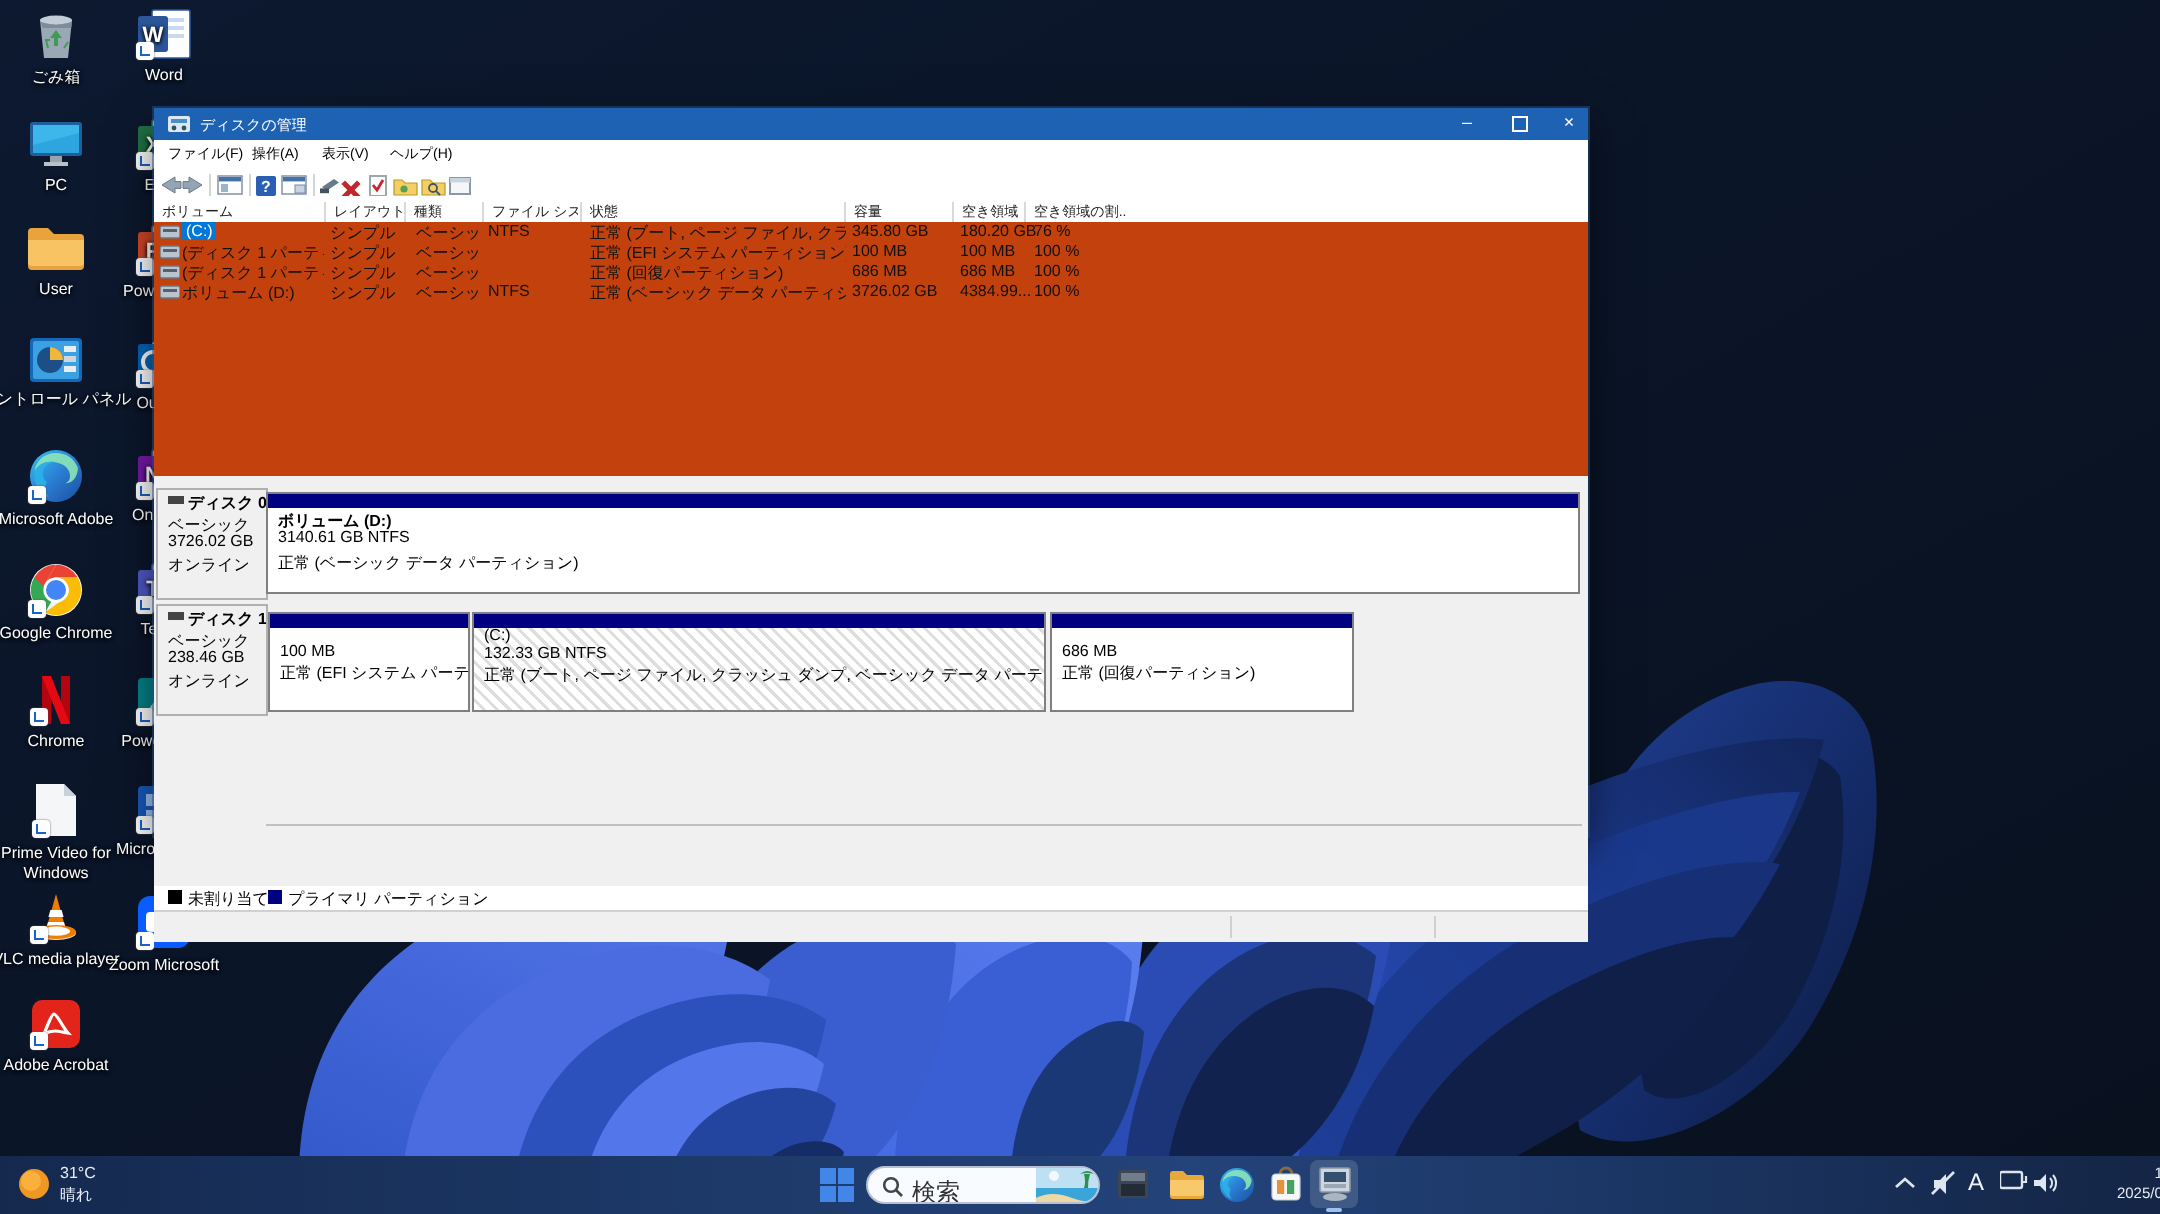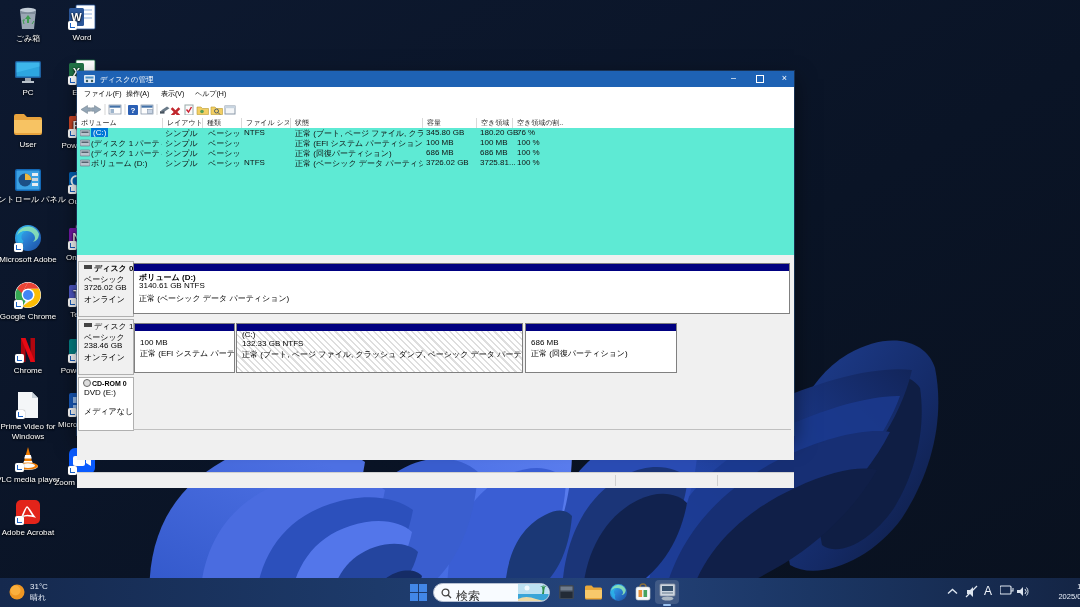--- a/index.html
+++ b/index.html
@@ -5,21 +5,21 @@
  font-family:"Liberation Sans",sans-serif;background:#0b1424}
 .abs{position:absolute}
 
 .dicon{position:absolute;width:84px;text-align:center;color:#fff;font-size:8px;line-height:10px;
  text-shadow:0 1px 2px rgba(0,0,0,.9), 0 0 2px rgba(0,0,0,.8)}
 .dicon .ic{display:block;margin:0 auto 3px auto;position:relative}
 .sc{position:absolute;width:9px;height:9px;background:#fff;border-radius:2px;box-shadow:0 0 1px #555}
 .sc:after{content:"";position:absolute;left:2px;top:2px;width:4px;height:4px;
  border-left:1.5px solid #1b62c5;border-bottom:1.5px solid #1b62c5}
 
-.win{position:absolute;left:77px;top:71px;width:717px;height:364px;background:#5eead4;
+.win{position:absolute;left:77px;top:54px;width:717px;height:364px;background:#c2410c;
  box-shadow:0 8px 20px rgba(0,0,0,.55);outline:1px solid rgba(40,80,130,.5);font-size:9px;color:#000}
 .tbar{position:absolute;left:0;top:0;right:0;height:16px;background:#1e62b4;color:#fff}
 .tbar .tt{position:absolute;left:23px;top:4px;font-size:7.5px}
 .wbtn{position:absolute;top:0;width:25px;height:16px;color:#fff;text-align:center;
  font-size:9px;line-height:15px}
 .menu{position:absolute;left:0;top:16px;right:0;height:14px;background:#fff;font-size:7px;
  border-bottom:1px solid #f0f0f0}
 .menu span{position:absolute;top:2px}
 .tools{position:absolute;left:0;top:30px;right:0;height:16px;background:#fff;
  border-bottom:1px solid #d9d9d9}
@@ -367,41 +367,41 @@
   <svg class="abs" style="left:3px;top:1px" width="10" height="8">
         <rect x="0" y="1" width="10" height="6" rx="1" fill="#b9c4ce" stroke="#6a7684" stroke-width=".7"></rect>
         <rect x="1.5" y="2.5" width="7" height="1.5" fill="#55616e"></rect>
       </svg>
   <div class="cn jp">ボリューム (D:)</div>
   <div class="cl jp">シンプル</div>
       <div class="ct jp">ベーシック</div>
   <div class="cf">NTFS</div>
   <div class="cs jp">正常 (ベーシック データ パーティション)</div>
   <div class="cc">3726.02 GB</div>
-      <div class="cfr">3725.81...</div>
+      <div class="cfr">4384.99...</div>
       <div class="cp">100 %</div>
  </div>
  <div class="splitter"></div>
  <div class="gpane">
 
   <div class="dlabel" style="top:2px;height:54px">
    <div style="position:absolute;left:5px;top:1px;font-weight:bold" class="jp"><span class="dsk"></span>ディスク 0</div>
    <div style="position:absolute;left:5px;top:12px" class="jp">ベーシック</div>
    <div style="position:absolute;left:5px;top:21px">3726.02 GB</div>
    <div style="position:absolute;left:5px;top:32px" class="jp">オンライン</div>
   </div>
   <div class="pbox" style="left:56px;top:4px;width:655px;height:49px">
    <div class="pbar"></div>
    <div class="ptxt jp" style="top:8px;font-weight:bold">ボリューム (D:)</div>
    <div class="ptxt" style="top:17px">3140.61 GB NTFS</div>
    <div class="ptxt jp" style="top:29px">正常 (ベーシック データ パーティション)</div>
   </div>
 
   <div class="dlabel" style="top:60px;height:54px">
-   <div style="position:absolute;left:5px;top:1px;font-weight:normal" class="jp"><span class="dsk"></span>ディスク 1</div>
+   <div style="position:absolute;left:5px;top:1px;font-weight:bold" class="jp"><span class="dsk"></span>ディスク 1</div>
    <div style="position:absolute;left:5px;top:12px" class="jp">ベーシック</div>
    <div style="position:absolute;left:5px;top:21px">238.46 GB</div>
    <div style="position:absolute;left:5px;top:32px" class="jp">オンライン</div>
   </div>
   <div class="pbox" style="left:57px;top:64px;width:99px;height:48px">
    <div class="pbar"></div>
    <div class="ptxt" style="top:14px">100 MB</div>
    <div class="ptxt jp" style="top:24px">正常 (EFI システム パーティション)</div>
   </div>
   <div class="pbox hatch" style="left:159px;top:64px;width:285px;height:48px">
@@ -409,26 +409,27 @@
    <div class="ptxt" style="top:6px">(C:)</div>
    <div class="ptxt" style="top:15px">132.33 GB NTFS</div>
    <div class="ptxt jp" style="top:25px">正常 (ブート, ページ ファイル, クラッシュ ダンプ, ベーシック データ パーティション)</div>
   </div>
   <div class="pbox" style="left:448px;top:64px;width:150px;height:48px">
    <div class="pbar"></div>
    <div class="ptxt" style="top:14px">686 MB</div>
    <div class="ptxt jp" style="top:24px">正常 (回復パーティション)</div>
   </div>
 
-  <div class="dlabel" style="top:118px;height:52px;background:#fff">
-   <div style="position:absolute;left:4px;top:1px;font-weight:bold;font-size:7px"><span class="cdr"></span>CD-ROM 0</div>
-   <div style="position:absolute;left:5px;top:10px">DVD (E:)</div>
-   <div style="position:absolute;left:5px;top:28px" class="jp">メディアなし</div>
-  </div>
   <div style="position:absolute;left:56px;top:118px;right:3px;height:52px;border-bottom:1px solid #c0c0c0"></div>
+ </div>
+ <div class="legend">
+  <span class="sq abs" style="background:#000;left:7px;top:2px"></span>
+      <span class="abs jp" style="left:17px;top:1px">未割り当て</span>
+  <span class="sq abs" style="background:#000080;left:57px;top:2px"></span>
+      <span class="abs jp" style="left:67px;top:1px">プライマリ パーティション</span>
  </div>
  <div class="sbar">
   <div style="position:absolute;left:538px;top:2px;bottom:2px;width:1px;background:#d0d0d0"></div>
   <div style="position:absolute;left:640px;top:2px;bottom:2px;width:1px;background:#d0d0d0"></div>
  </div>
 </div>
 <div class="task" id="taskbar">
 
  <svg class="abs" style="left:8px;top:5px" width="18" height="18">
       <circle cx="9" cy="9" r="7.5" fill="#ef9723"></circle>

